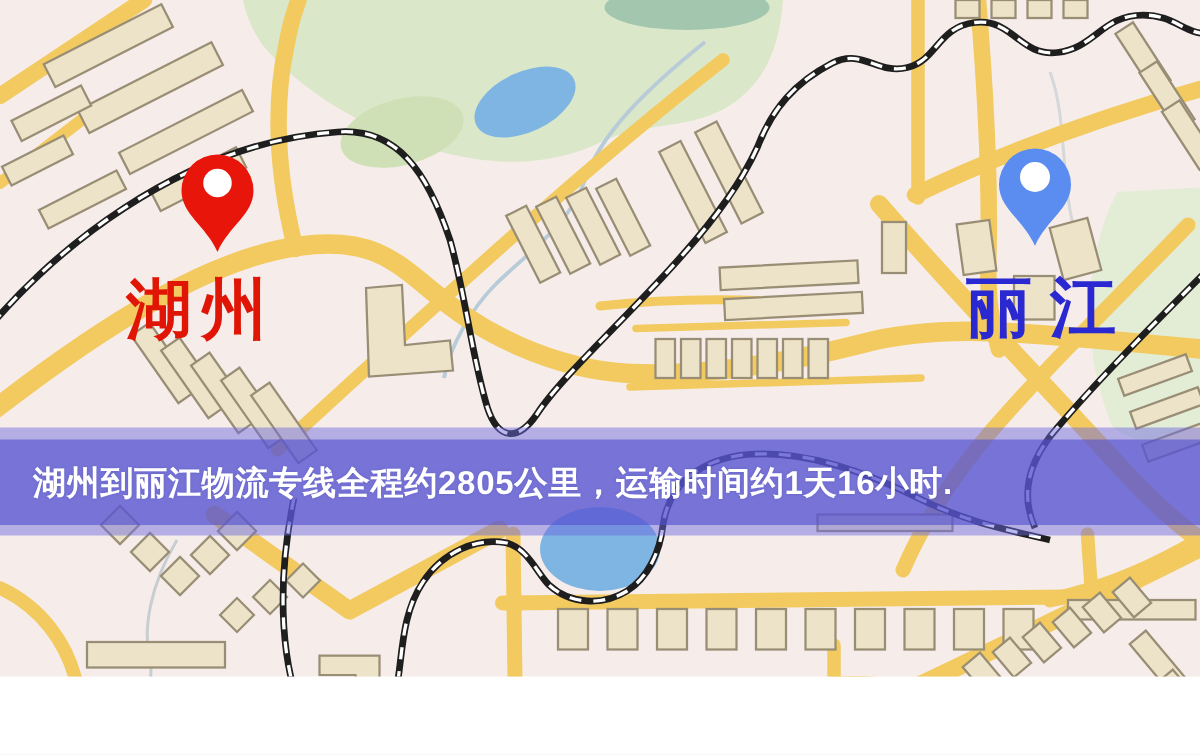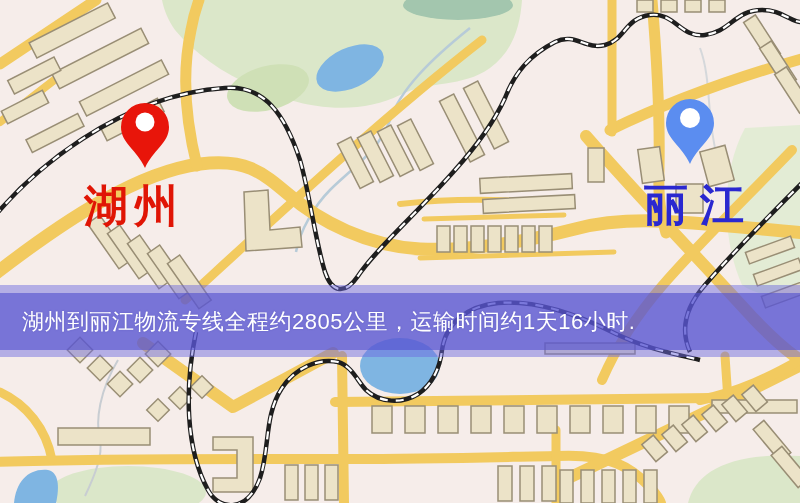--- a/index.html
+++ b/index.html
@@ -1,26 +1,26 @@
 <!DOCTYPE html>
 <html><head>
 <meta charset="utf-8">
 <style>
   html,body{margin:0;padding:0;background:#fff;}
-  .stage{position:relative;width:800px;height:503px;overflow:hidden;
+  .stage{position:relative;width:800px;height:451px;overflow:hidden;
          font-family:"Liberation Sans",sans-serif;}
   .stage svg{position:absolute;left:0;top:0;}
   .banner-outer{position:absolute;left:0;top:285px;width:800px;height:72px;
                 background:rgba(108,104,224,.48);}
   .banner-inner{position:absolute;left:0;top:293px;width:800px;height:57px;
                 background:rgba(84,80,206,.62);}
   .banner-text{position:absolute;left:22px;top:293px;width:770px;height:57px;
                line-height:57px;color:#ffffff;font-size:22px;
                white-space:nowrap;letter-spacing:.5px;
-               text-shadow:0 0 2px rgba(60,60,160,.35);}
+               text-shadow:0 0 2px rgba(60,60,160,.35);font-weight:bold;}
   .map-label{font-weight:bold;font-size:44px;}
 </style>
 </head>
 <body>
 
 <div class="stage">
 
   <svg width="800" height="503" viewBox="0 0 800 503">
 
     <rect x="0" y="0" width="800" height="503" fill="#f6edea"></rect>

